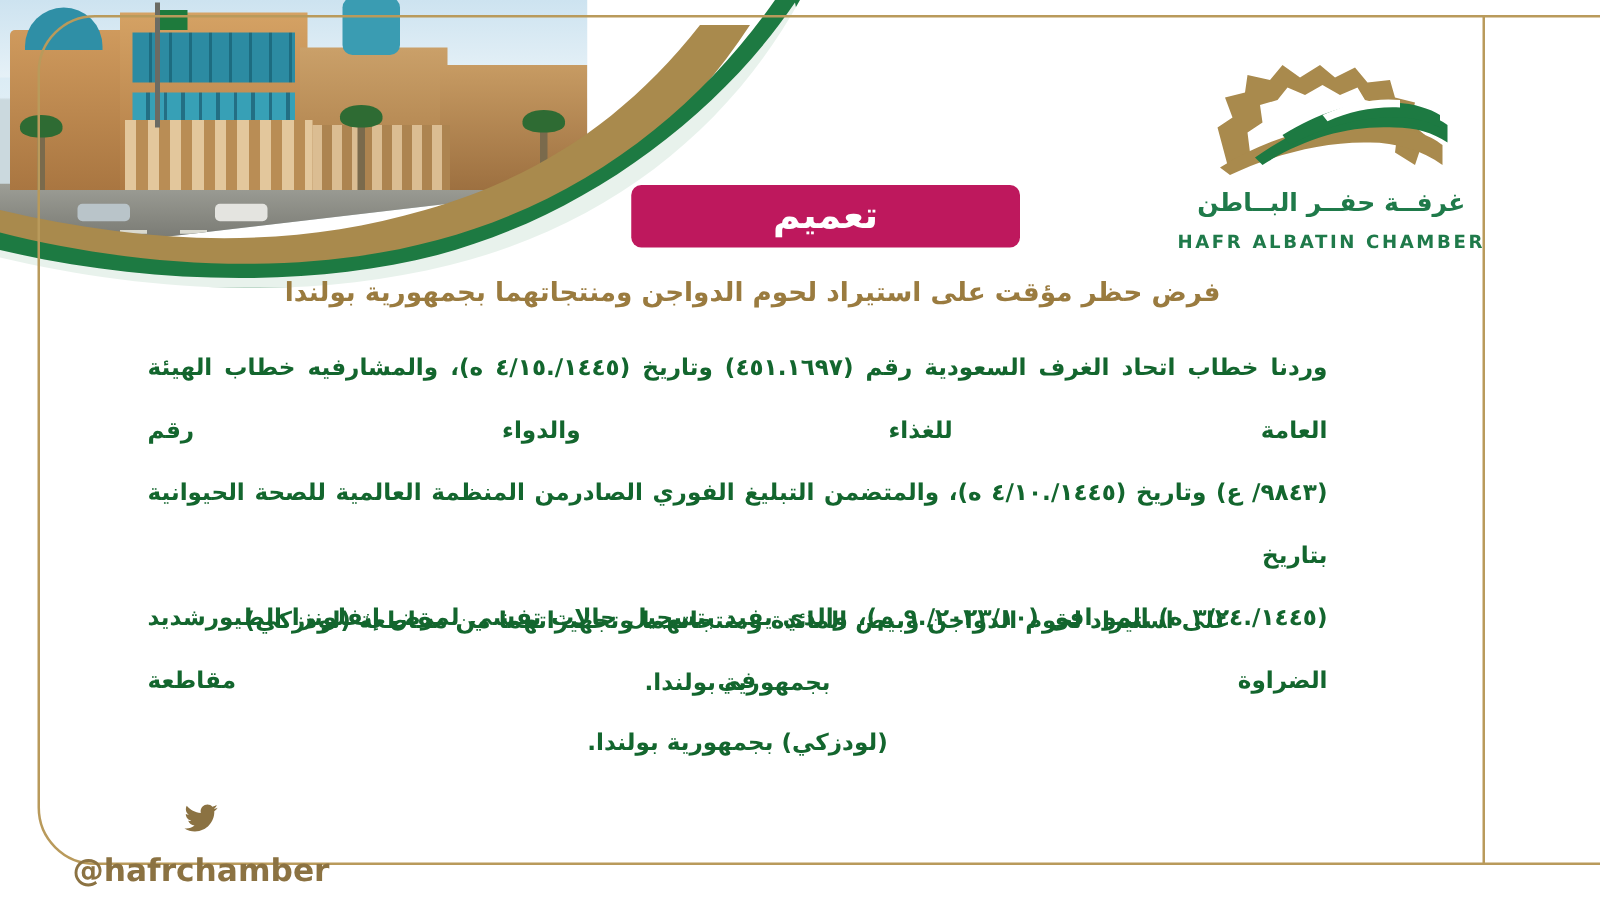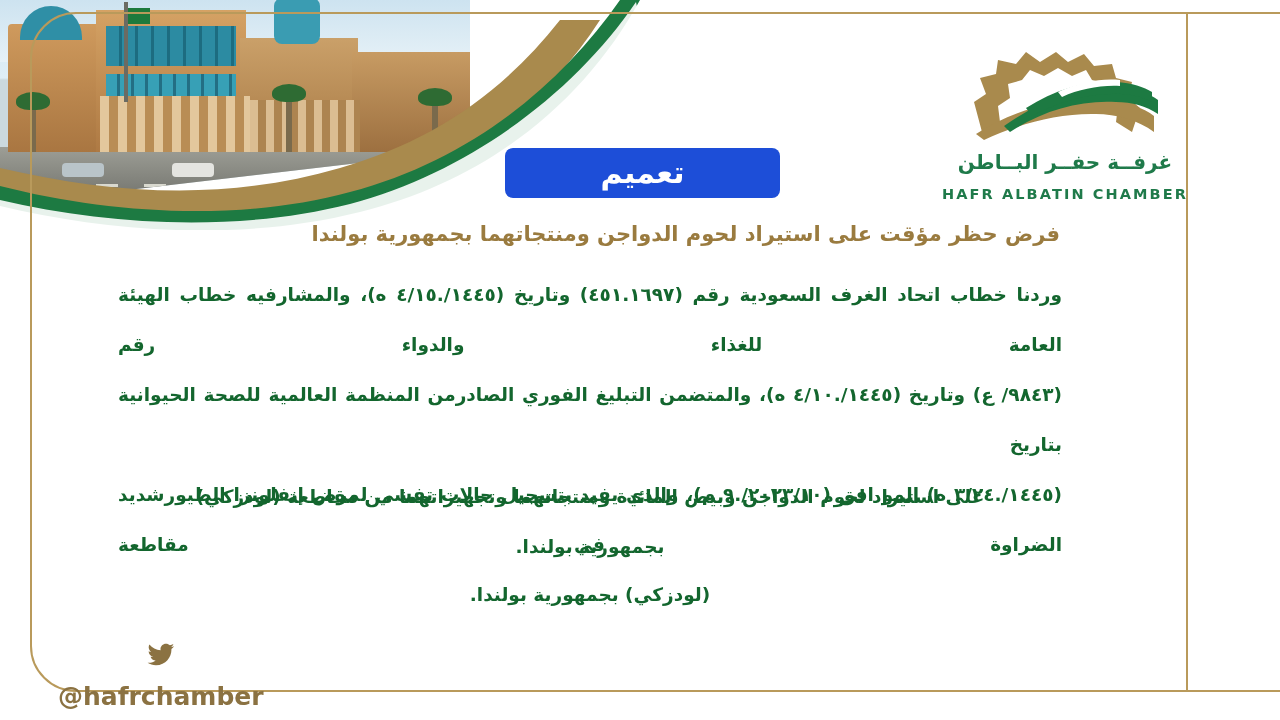--- a/index.html
+++ b/index.html
@@ -94,23 +94,23 @@
   .car.c1 { left:172px; background:#e4e4e0; }
 
   
   .swoosh { position:absolute; left:0; top:0; width:640px; height:230px; }
 
   
   .badge {
     position: absolute;
     left: 505px;
     top: 148px;
-    width: 275px;
+    width: 311px;
     height: 50px;
-    background: #1d4ed8;
+    background: #be185d;
     border-radius: 8px;
     color: #ffffff;
     font-size: 30px;
     font-weight: bold;
     line-height: 50px;
     text-align: center;
     letter-spacing: 1px;
   }
 
   
@@ -136,23 +136,24 @@
     font-size: 14.5px;
     font-weight: bold;
     letter-spacing: 2.1px;
     direction: ltr;
     margin-top: 11px;
   }
 
   
   .doc-title {
     position: absolute;
-    left: 120px;
+    left: 132px;
     top: 222px;
     width: 940px;
+    text-align: center;
     color: #9a7b3f;
     font-size: 21px;
     font-weight: bold;
     direction: rtl;
   }
 
   .para {
     position: absolute;
     color: #13662e;
     font-size: 18.5px;

